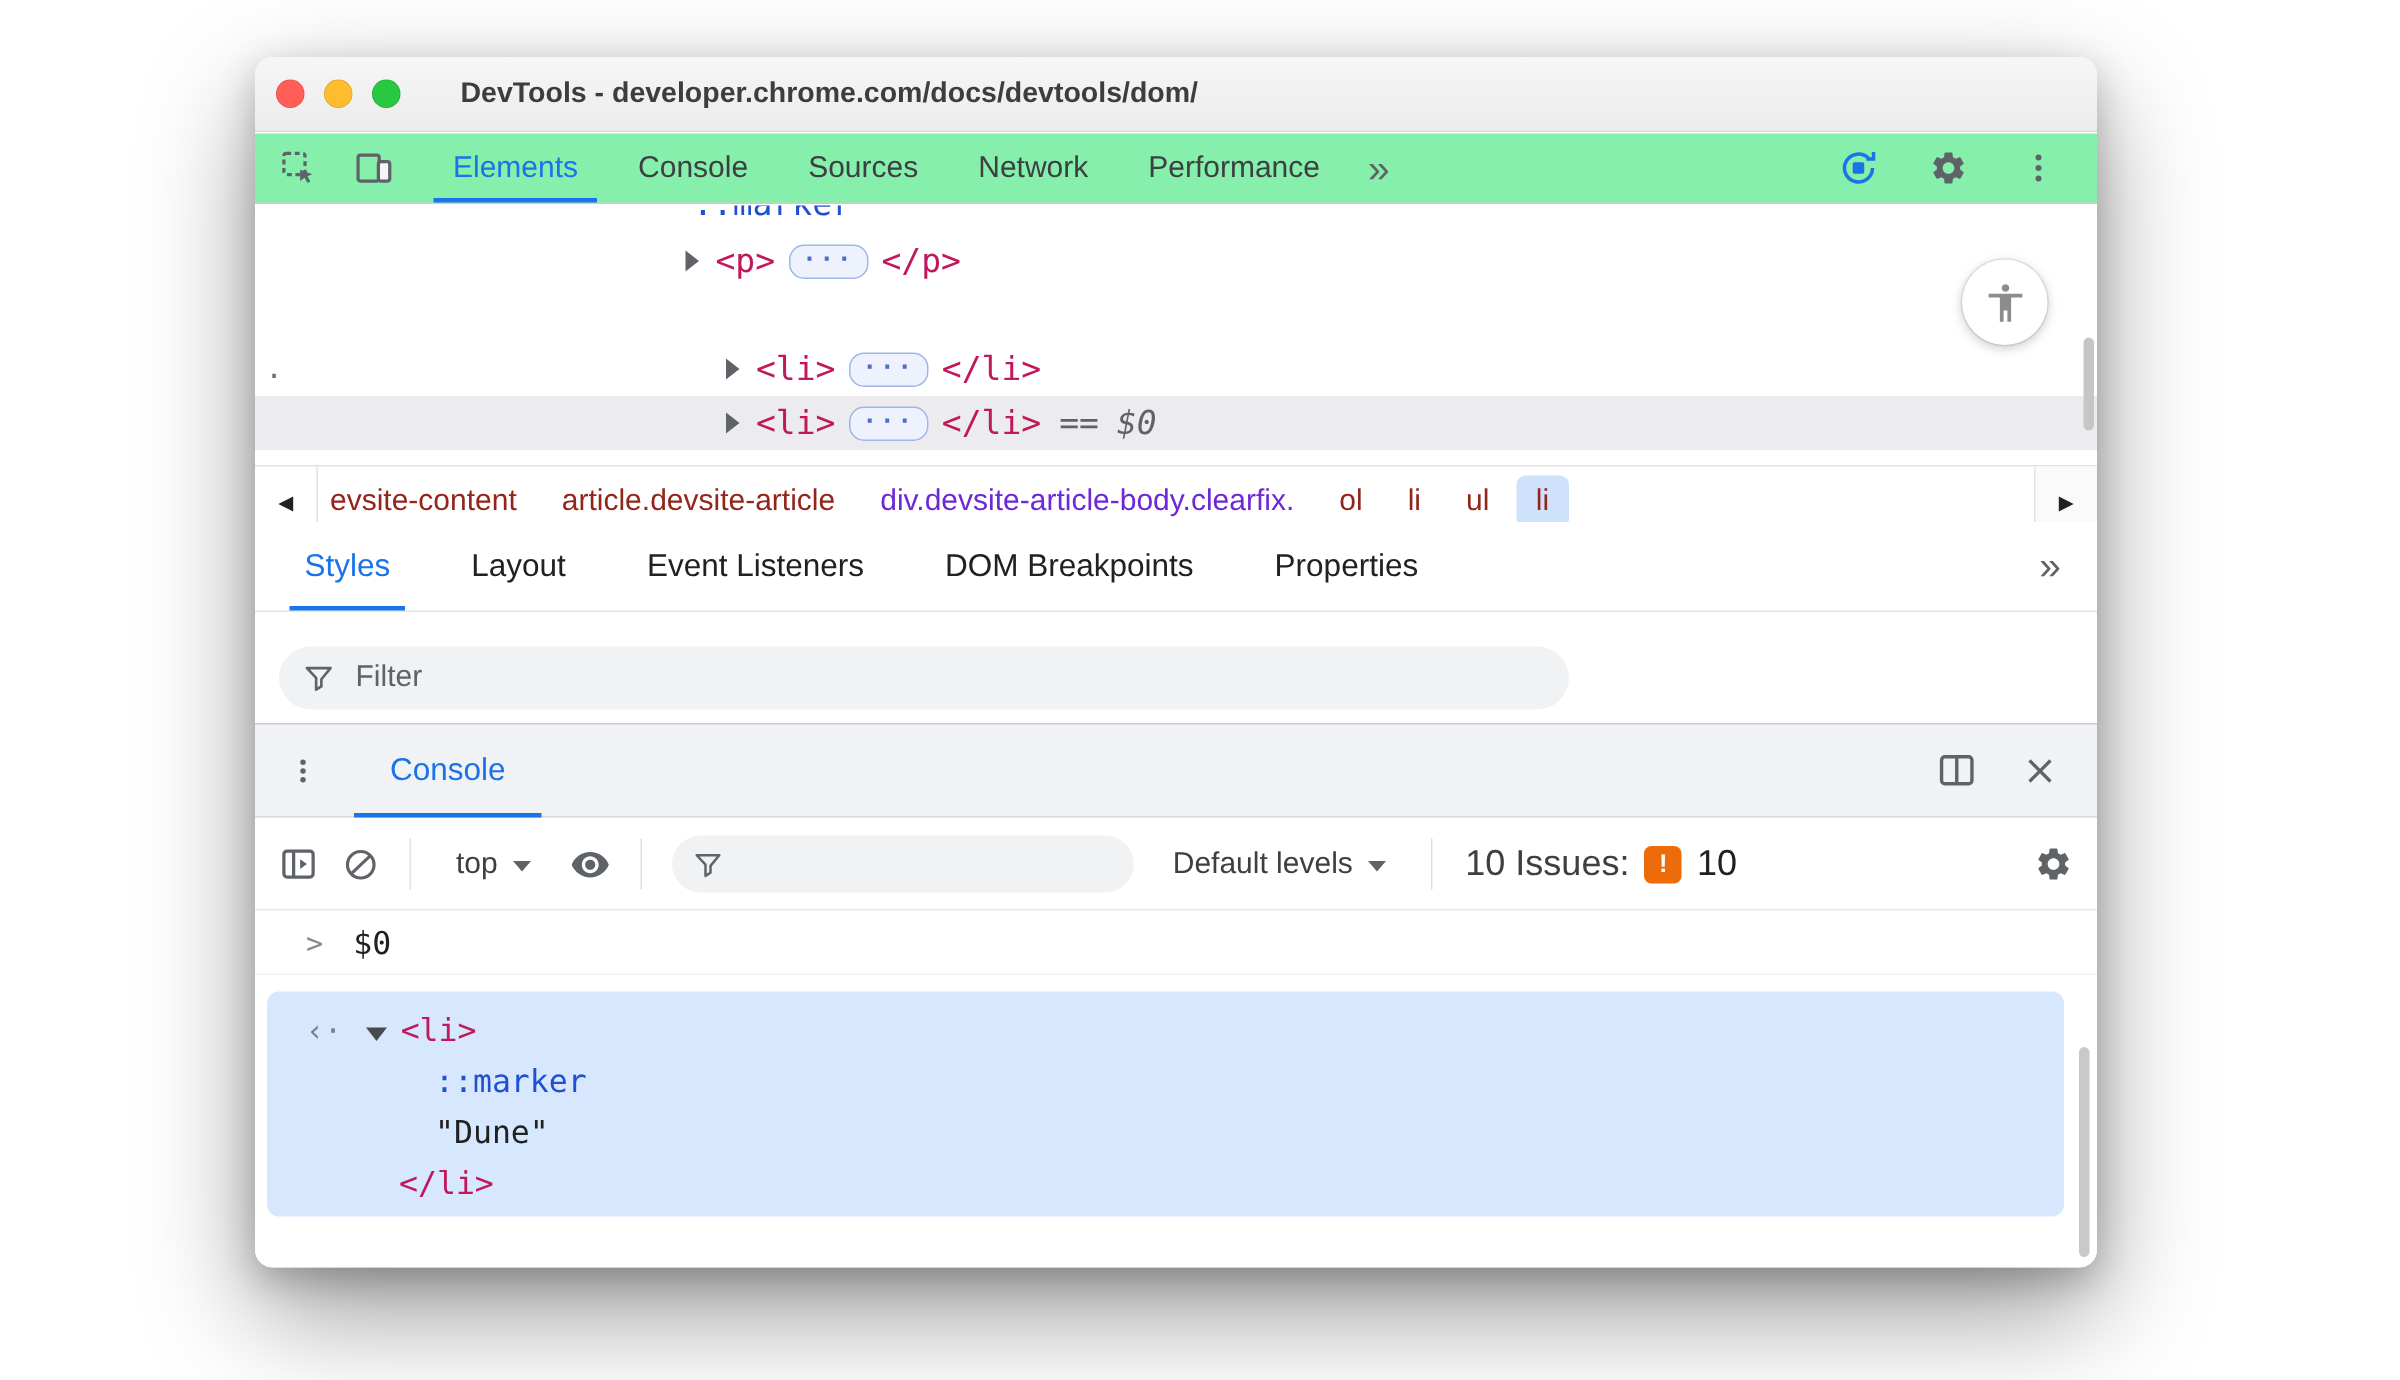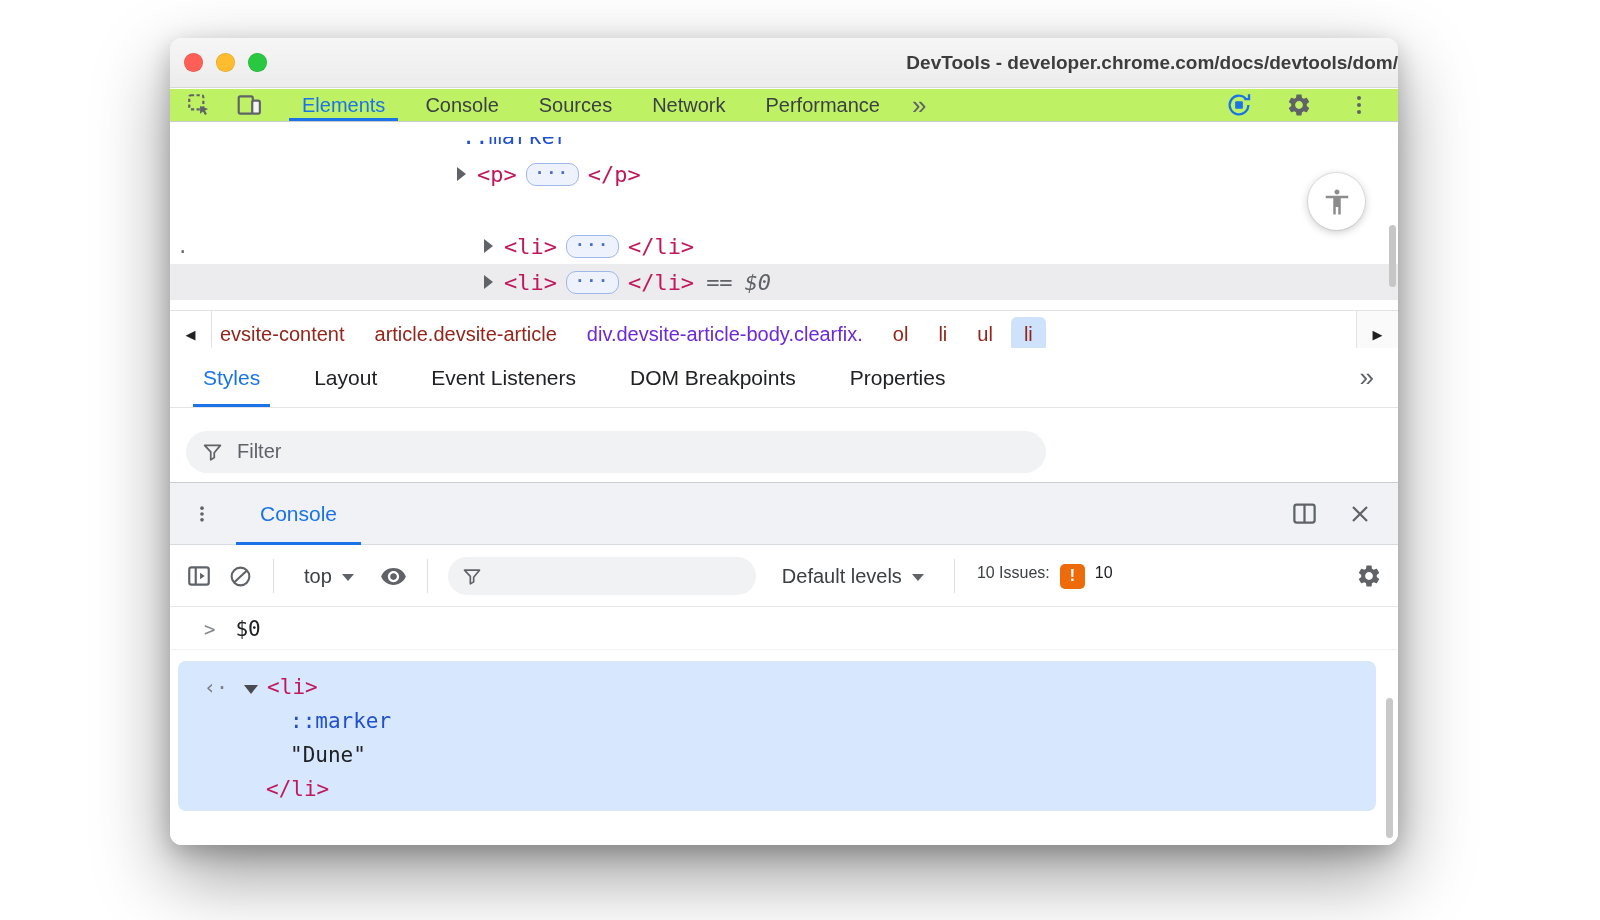--- a/index.html
+++ b/index.html
@@ -12,28 +12,28 @@
   }
   .window {
     position:absolute; left:170px; top:38px; width:1228px; height:807px;
     background:#fff; border-radius:12px; overflow:hidden;
     box-shadow:0 30px 75px rgba(0,0,0,.40), 0 8px 24px rgba(0,0,0,.22);
   }
 
   
   .titlebar{position:absolute;top:0;left:0;right:0;height:50px;
     background:linear-gradient(#f6f6f6,#ececec);border-bottom:1px solid #d8d8d8;
-    display:flex;align-items:center;justify-content:space-between;}
+    display:flex;align-items:center;}
   .lights{display:flex;gap:13px;padding-left:14px;}
   .light{width:19px;height:19px;border-radius:50%;box-shadow:inset 0 0 0 .5px rgba(0,0,0,.14);}
   .light.red{background:#ff5f57}.light.yellow{background:#febc2e}.light.green{background:#28c840}
   .window-title{margin-left:40px;font-size:19px;font-weight:700;color:#3d3d3d;}
 
   
-  .main-toolbar{position:absolute;top:51px;left:0;right:0;height:33px;background:#bef264;
+  .main-toolbar{position:absolute;top:51px;left:0;right:0;height:47px;background:#86efac;
     border-bottom:1px solid #cccccc;display:flex;align-items:stretch;}
   .tb-icons{display:flex;align-items:center;padding-left:8px;gap:8px;}
   .tb-btn{width:42px;height:40px;display:flex;align-items:center;justify-content:center;border-radius:6px;}
   .tabs{display:flex;margin-left:12px;}
   .tab{position:relative;display:flex;align-items:center;padding:0 17px;margin:0 3px;
     font-size:20px;color:#3c4043;}
   .tab.active{color:#1a73e8;}
   .tab.active::after{content:"";position:absolute;left:4px;right:4px;bottom:0;height:3px;background:#1a73e8;}
   .more-glyph{font-size:26px;color:#5f6368;display:flex;align-items:center;padding:0 12px;letter-spacing:-2px;}
   .tb-right{margin-left:auto;display:flex;align-items:center;gap:18px;padding-right:18px;}
@@ -113,21 +113,21 @@
   
   .console-toolbar{position:absolute;top:508px;left:0;right:0;height:61px;background:#fff;
     border-bottom:1px solid #e6e8ea;display:flex;align-items:center;padding:0 16px;gap:16px;}
   .ct-btn{display:flex;align-items:center;justify-content:center;}
   .ct-sep{width:1px;height:34px;background:#dde0e3;margin:0 4px;}
   .dropdown{display:flex;align-items:center;gap:10px;font-size:20px;color:#3c4043;padding:0 10px;}
   .caret{width:0;height:0;border-left:6px solid transparent;border-right:6px solid transparent;
     border-top:7px solid #5f6368;margin-top:3px;}
   .console-pill{width:308px;height:38px;border-radius:19px;background:#f0f2f3;
     display:flex;align-items:center;padding:0 14px;gap:10px;}
-  .issues{display:flex;align-items:flex-start;gap:10px;font-size:16px;color:#3c4043;padding-left:2px;}
+  .issues{display:flex;align-items:center;gap:10px;font-size:24px;color:#3c4043;padding-left:2px;}
   .issue-badge{width:25px;height:25px;border-radius:5px;background:#ee6b0c;color:#fff;
     display:flex;align-items:center;justify-content:center;font-weight:700;font-size:17px;}
   .issue-badge::before{content:"!";}
   .issues-count{color:#202124;}
   .console-gear{margin-left:auto;display:flex;align-items:center;}
 
   
   .console-body{position:absolute;top:570px;left:0;right:0;bottom:0;background:#fff;
     font-family:"DejaVu Sans Mono","Liberation Mono",monospace;}
   .prompt-row{height:42px;display:flex;align-items:center;padding-left:34px;gap:20px;

